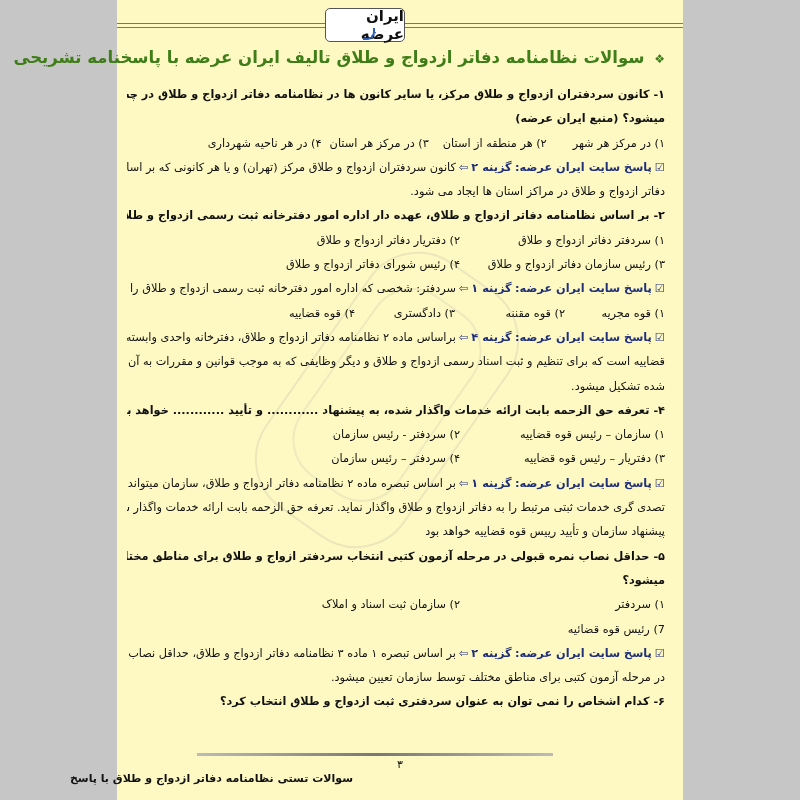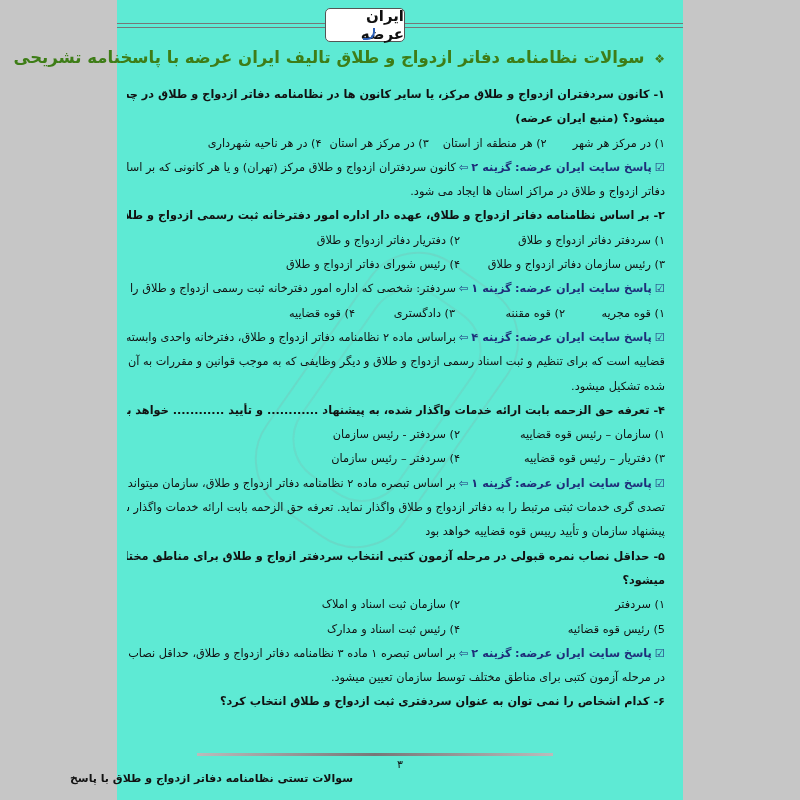--- a/index.html
+++ b/index.html
@@ -6,21 +6,21 @@
   html, body { width: 800px; height: 800px; overflow: hidden; }
   body {
     background: #c6c6c6;
     font-family: "DejaVu Sans", "Liberation Sans", sans-serif;
     position: relative;
   }
   .page {
     position: absolute;
     left: 117px; top: 0;
     width: 566px; height: 800px;
-    background: #5eead4;
+    background: #fef9c3;
   }
   .header-rule {
     position: absolute; top: 23px; left: 0; right: 0; height: 5px;
     border-top: 1px solid #777; border-bottom: 1px solid #777;
   }
   .logo-box {
     position: absolute; left: 208px; top: 8px; width: 80px; height: 34px;
     background: #fff; border: 1px solid #555; border-radius: 5px;
     display: flex; align-items: center; justify-content: center;
   }
@@ -161,22 +161,21 @@
     </div>
 
     <div>
       <div class="line q">۵- حداقل نصاب نمره قبولی در مرحله آزمون کتبی انتخاب سردفتر ازواج و طلاق برای مناطق مختلف توسط چه کسی تعیین</div>
       <div class="line q">میشود؟</div>
       <div class="line opts opts2">
         <span class="opt">۱) سردفتر</span>
         <span class="opt">۲) سازمان ثبت اسناد و املاک</span>
       </div>
       <div class="line opts opts2">
-        <span class="opt">5) رئیس قوه قضائیه</span>
-        <span class="opt">۴) رئیس ثبت اسناد و مدارک</span>
+        <span class="opt">7) رئیس قوه قضائیه</span>
       </div>
       <div class="line">
         <span class="check">☑</span><span class="ans-label">پاسخ سایت ایران عرضه:</span>
         <span class="ans-label">گزینه ۲</span><span class="arrow">⇦</span><span>بر اساس تبصره ۱ ماده ۳ نظامنامه دفاتر ازدواج و طلاق، حداقل نصاب نمره قبولی</span>
       </div>
       <div class="line">در مرحله آزمون کتبی برای مناطق مختلف توسط سازمان تعیین میشود.</div>
     </div>
 
     <div>
       <div class="line q">۶- کدام اشخاص را نمی توان به عنوان سردفتری ثبت ازدواج و طلاق انتخاب کرد؟</div>

